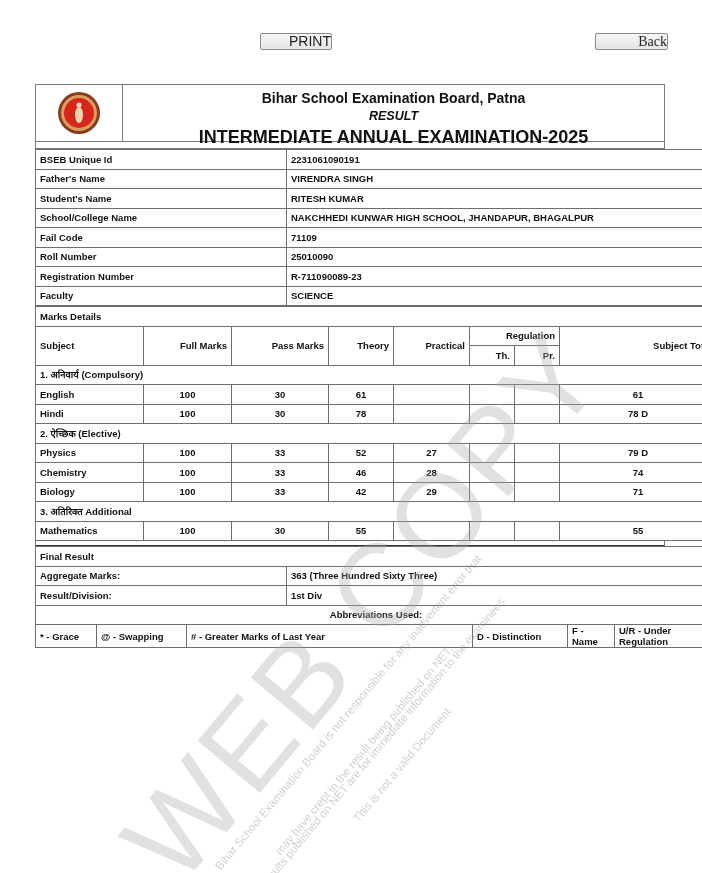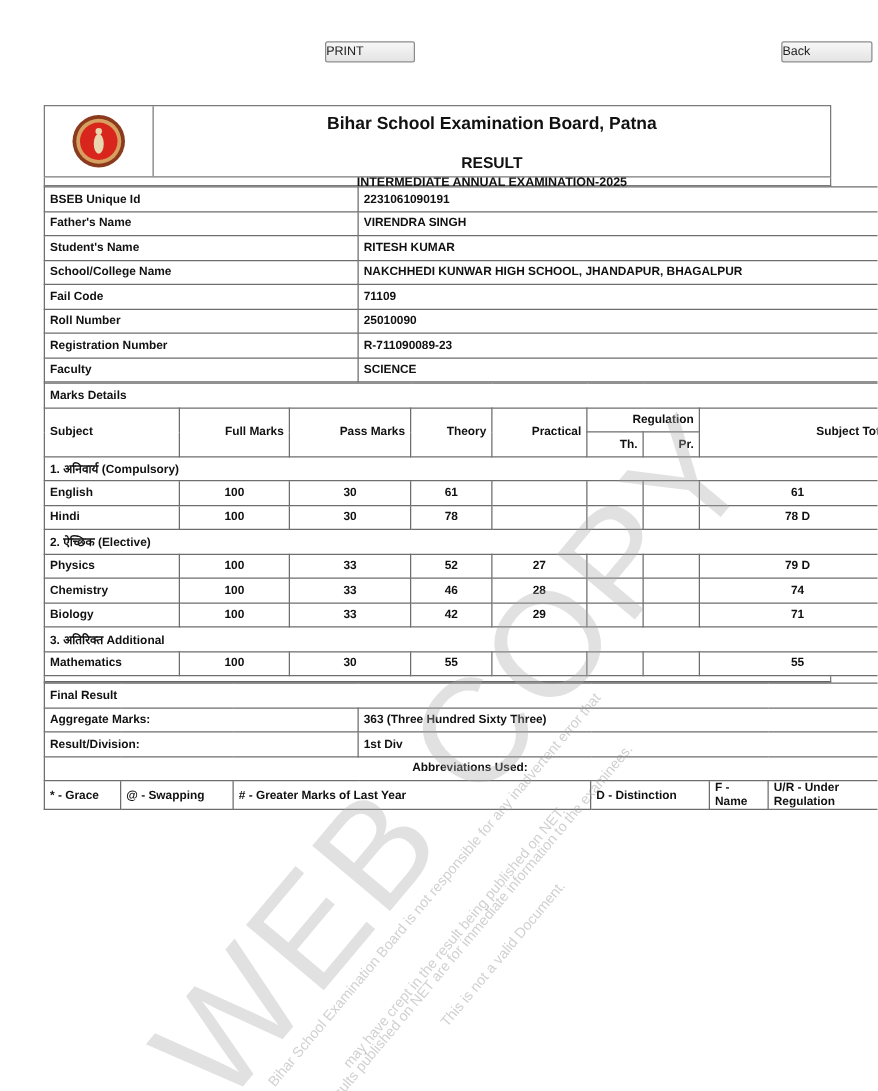--- a/index.html
+++ b/index.html
@@ -1,33 +1,33 @@
 <!DOCTYPE html>
 <html><head>
 <meta charset="utf-8">
 <style>
   html, body { margin: 0; padding: 0; background: #ffffff; }
   body { width: 702px; height: 873px; position: relative; overflow: hidden;
          font-family: "Liberation Sans", "DejaVu Sans", sans-serif; color: #111; }
   .btn { position: absolute; top: 33px; height: 15px; border: 1px solid #8a8a8a; border-radius: 2px;
-         background: linear-gradient(#f7f7f7, #e4e4e4); font-size: 10px; line-height: 15px;
-         text-align: left; color: #222; cursor: pointer; }
+         background: linear-gradient(#f7f7f7, #e4e4e4); font-size: 14px; line-height: 15px;
+         text-align: right; color: #222; cursor: pointer; }
   #print-btn { left: 260px; width: 70px; }
-  #back-btn { left: 625px; width: 71px; }
+  #back-btn { left: 595px; width: 71px; font-family: Liberation Serif, serif; }
 
   .wrap { position: absolute; left: 35px; top: 84px; width: 630px; }
   table { border-collapse: collapse; width: 682px; table-layout: fixed; }
   td, th { border: 1px solid #6e6e6e; font-size: 9.5px; font-weight: bold; padding: 0 4px;
            height: 18.5px; text-align: left; vertical-align: middle; }
   .hdr { border: 1px solid #7a7a7a; height: 56px; display: flex; }
   .logo-cell { width: 86px; border-right: 1px solid #7a7a7a; display: flex; align-items: center; justify-content: center; }
   .title-cell { flex: 1; text-align: center; font-weight: bold; }
   .t1 { font-size: 14px; margin-top: 5px; }
-  .t2 { font-size: 12.5px; margin-top: 17px; }
-  .t3 { font-size: 10px; margin-top: 4px; }
+  .t2 { font-size: 12.5px; margin-top: 3px; font-style: italic; }
+  .t3 { font-size: 18px; margin-top: 4px; }
   .gap { height: 6px; border-left: 1px solid #7a7a7a; border-right: 1px solid #7a7a7a; border-bottom: 1px solid #7a7a7a; }
   .c { text-align: center; }
   .info td { height: 18.5px; }
   .marks th { font-weight: bold; text-align: right; }
   .marks th.l { text-align: left; }
   .sep { height: 4px; border-left: 1px solid #7a7a7a; border-right: 1px solid #7a7a7a; border-bottom: 1px solid #333; }
   .abbr-title { text-align: center; }
   .watermark { position: absolute; pointer-events: none; color: rgba(150,150,150,0.28);
                transform-origin: left bottom; white-space: nowrap; }
   .wm-big { left: 200px; top: 770px; font-size: 118px; font-weight: normal; transform: rotate(-50deg);

